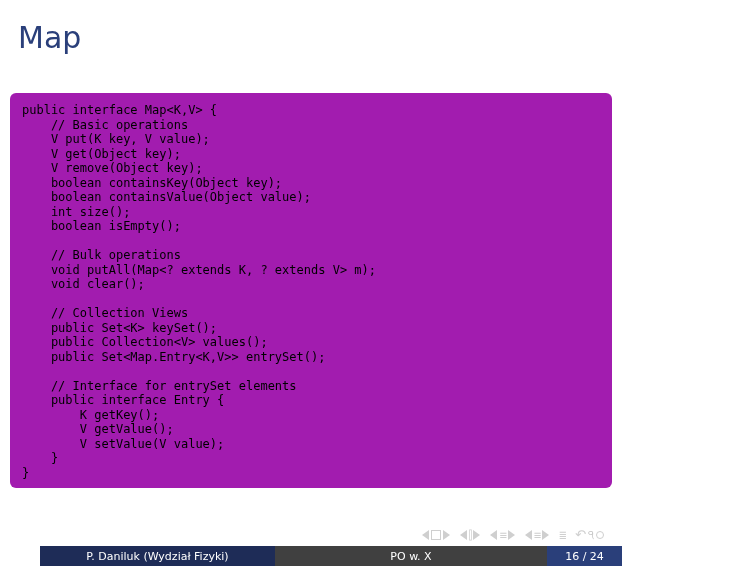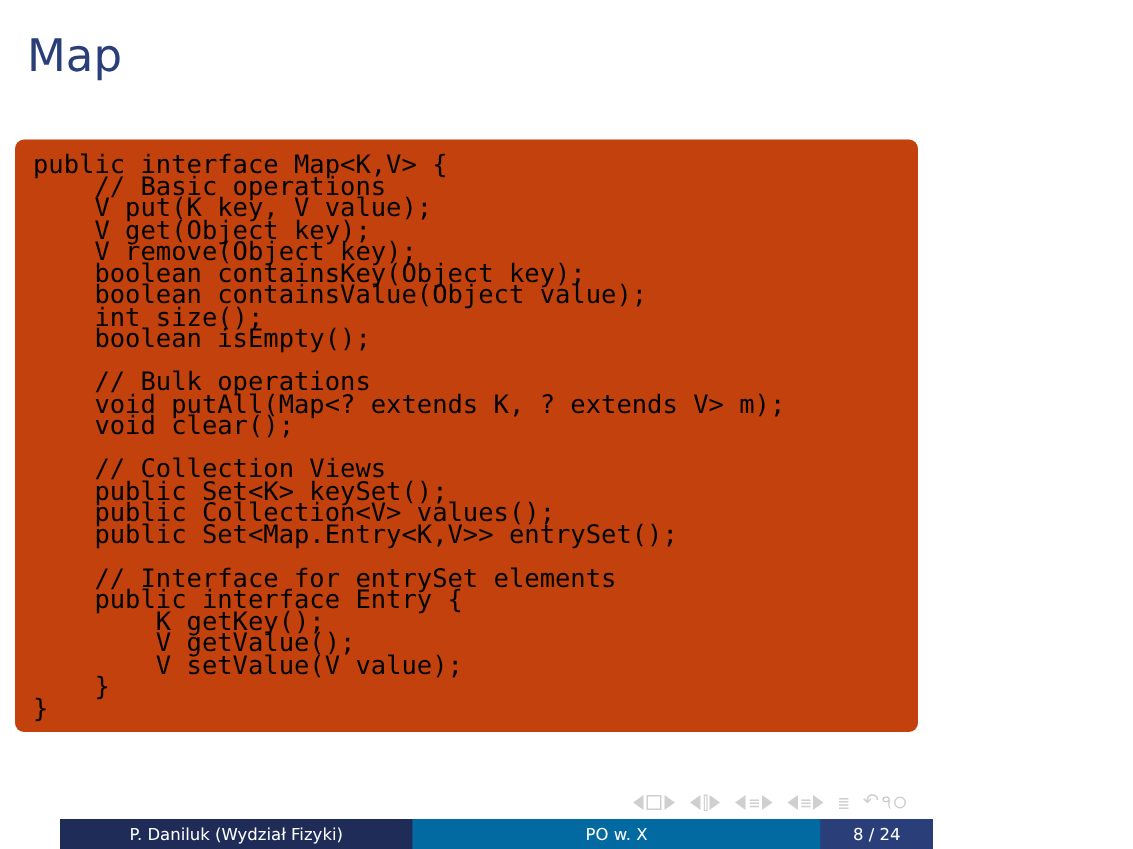--- a/index.html
+++ b/index.html
@@ -25,26 +25,26 @@
     font-size: 30px;
     color: #2a3f7a;
     font-weight: 400;
   }
   .codeblock {
     position: absolute;
     top: 93px;
     left: 10px;
     right: 10px;
     height: 395px;
-    background: #c2410c;
+    background: #a21caf;
     border-radius: 6px;
     padding: 10px 12px 10px 12px;
     box-sizing: border-box;
     font-family: "DejaVu Sans Mono", "Courier New", monospace;
-    font-size: 17px;
+    font-size: 12px;
     line-height: 14.5px;
     color: #000;
     white-space: pre;
     overflow: hidden;
   }
   .nav-icons {
     position: absolute;
     right: 18px;
     bottom: 24px;
     display: flex;
@@ -82,21 +82,21 @@
     box-sizing: border-box;
     padding: 0 6px;
     white-space: nowrap;
     overflow: hidden;
   }
   .footer .author {
     background: #1e2c57;
     width: 235px;
   }
   .footer .titleseg {
-    background: #0369a1;
+    background: #404040;
     flex: 1;
     font-weight: 500;
   }
   .footer .date {
     background: #1e2c57;
     width: 115px;
   }
   .footer .page {
     background: #2a3f7a;
     width: 75px;
@@ -161,16 +161,16 @@
     <span class="group">
         <span class="undo">↶</span>
         <span style="font-size:11px;">੧</span>
         <span class="circ"></span>
       </span>
   </div>
 
   <div class="footer">
     <div class="seg author">P. Daniluk (Wydział Fizyki)</div>
     <div class="seg titleseg">PO w. X</div>
-    <div class="seg page">8 / 24</div>
+    <div class="seg page">16 / 24</div>
   </div>
 
 </div>
 
 </body></html>

